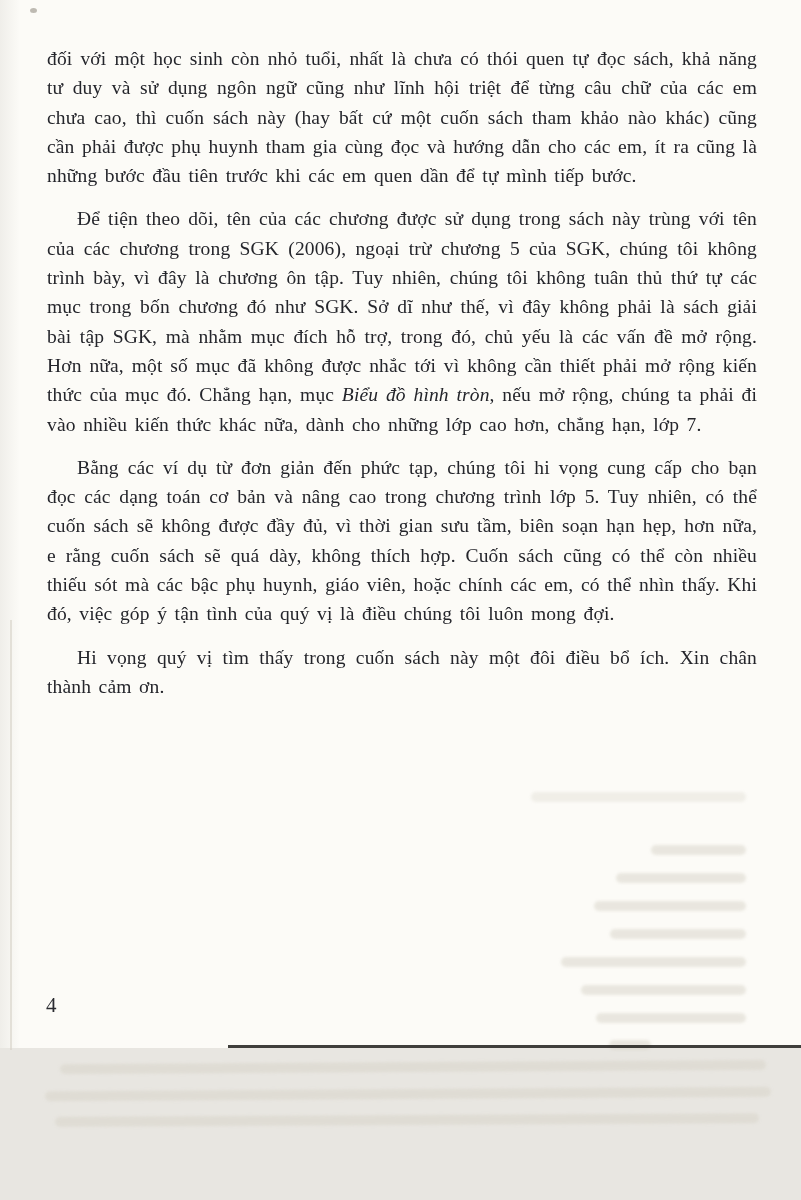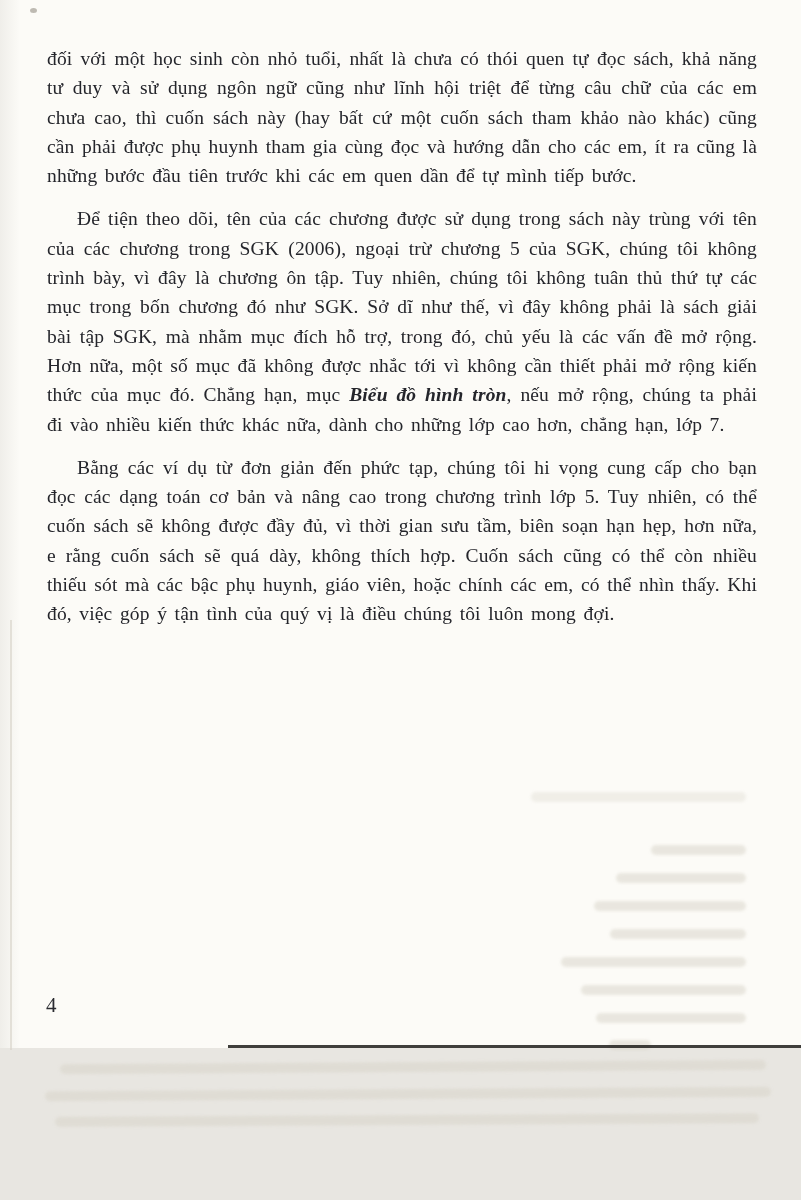--- a/index.html
+++ b/index.html
@@ -23,21 +23,21 @@
   }
   .para{
     margin:0 0 14px 0;
     font-size:19.5px;
     line-height:29.3px;
     text-align:justify;
     letter-spacing:.15px;
     word-spacing:2.5px;
   }
   .para.indent{text-indent:30px;}
-  .italic{font-style:italic;font-weight:bold;}
+  .italic{font-style:italic;}
   .page-number{
     position:absolute;left:46px;bottom:30px;
     font-size:21px;color:#2a2b30;
   }
   
   .bleed{position:absolute;inset:0;pointer-events:none;}
   .bl{
     position:absolute;height:10px;border-radius:5px;
     background:#d7d3c8;opacity:.5;filter:blur(1.6px);
   }
@@ -71,20 +71,21 @@
 <body>
 
 <div class="page">
 
   <div class="speck"></div>
 
   <div class="text-block" id="paragraphs">
       <p class="para"><span>đối với một học sinh còn nhỏ tuổi, nhất là chưa có thói quen tự đọc sách, khả năng tư duy và sử dụng ngôn ngữ cũng như lĩnh hội triệt để từng câu chữ của các em chưa cao, thì cuốn sách này (hay bất cứ một cuốn sách tham khảo nào khác) cũng cần phải được phụ huynh tham gia cùng đọc và hướng dẫn cho các em, ít ra cũng là những bước đầu tiên trước khi các em quen dần để tự mình tiếp bước.</span></p>
       <p class="para indent"><span>Để tiện theo dõi, tên của các chương được sử dụng trong sách này trùng với tên của các chương trong SGK (2006), ngoại trừ chương 5 của SGK, chúng tôi không trình bày, vì đây là chương ôn tập. Tuy nhiên, chúng tôi không tuân thủ thứ tự các mục trong bốn chương đó như SGK. Sở dĩ như thế, vì đây không phải là sách giải bài tập SGK, mà nhằm mục đích hỗ trợ, trong đó, chủ yếu là các vấn đề mở rộng. Hơn nữa, một số mục đã không được nhắc tới vì không cần thiết phải mở rộng kiến thức của mục đó. Chẳng hạn, mục </span><span class="italic">Biểu đồ hình tròn</span><span>, nếu mở rộng, chúng ta phải đi vào nhiều kiến thức khác nữa, dành cho những lớp cao hơn, chẳng hạn, lớp 7.</span></p>
       <p class="para indent"><span>Bằng các ví dụ từ đơn giản đến phức tạp, chúng tôi hi vọng cung cấp cho bạn đọc các dạng toán cơ bản và nâng cao trong chương trình lớp 5. Tuy nhiên, có thể cuốn sách sẽ không được đầy đủ, vì thời gian sưu tầm, biên soạn hạn hẹp, hơn nữa, e rằng cuốn sách sẽ quá dày, không thích hợp. Cuốn sách cũng có thể còn nhiều thiếu sót mà các bậc phụ huynh, giáo viên, hoặc chính các em, có thể nhìn thấy. Khi đó, việc góp ý tận tình của quý vị là điều chúng tôi luôn mong đợi.</span></p>
+      <p class="para indent"><span>Hi vọng quý vị tìm thấy trong cuốn sách này một đôi điều bổ ích. Xin chân thành cảm ơn.</span></p>
     </div>
 
   <div class="bleed">
     <div class="bl b0 light"></div>
     <div class="bl b1"></div>
     <div class="bl b2"></div>
     <div class="bl b3"></div>
     <div class="bl b4"></div>
     <div class="bl b5"></div>
     <div class="bl b6"></div>

